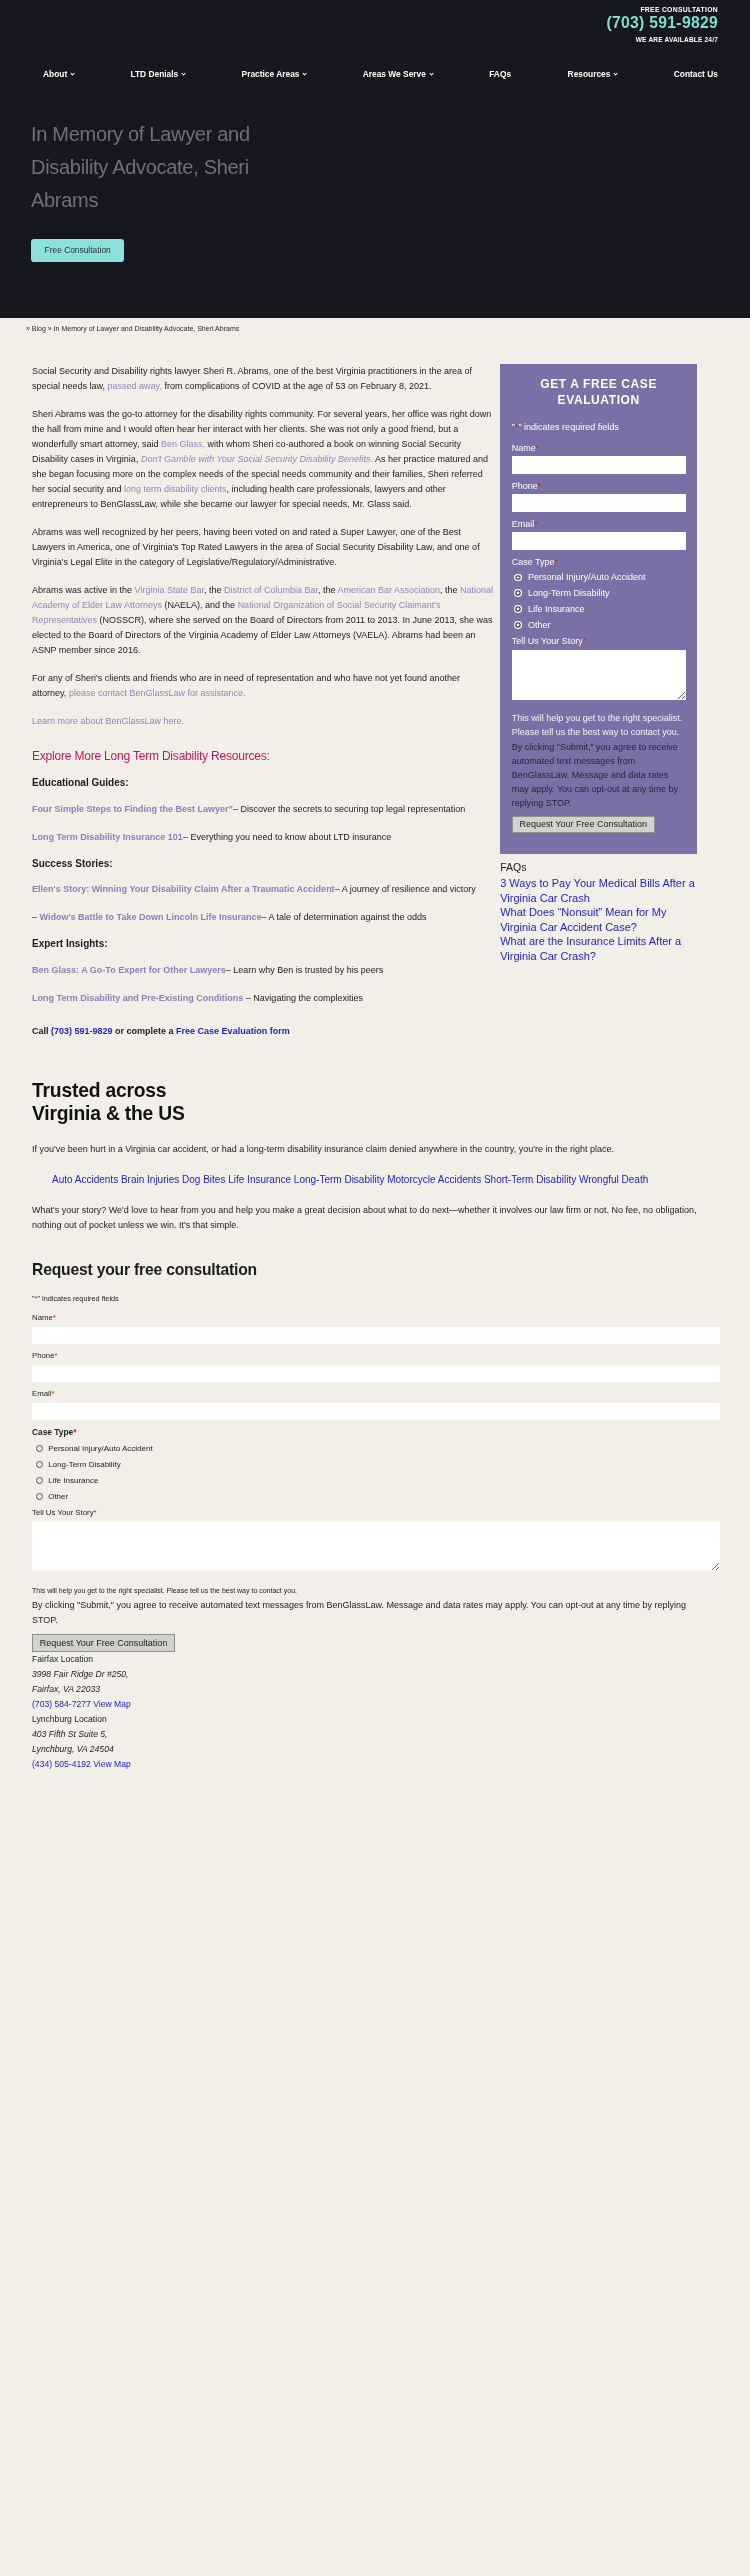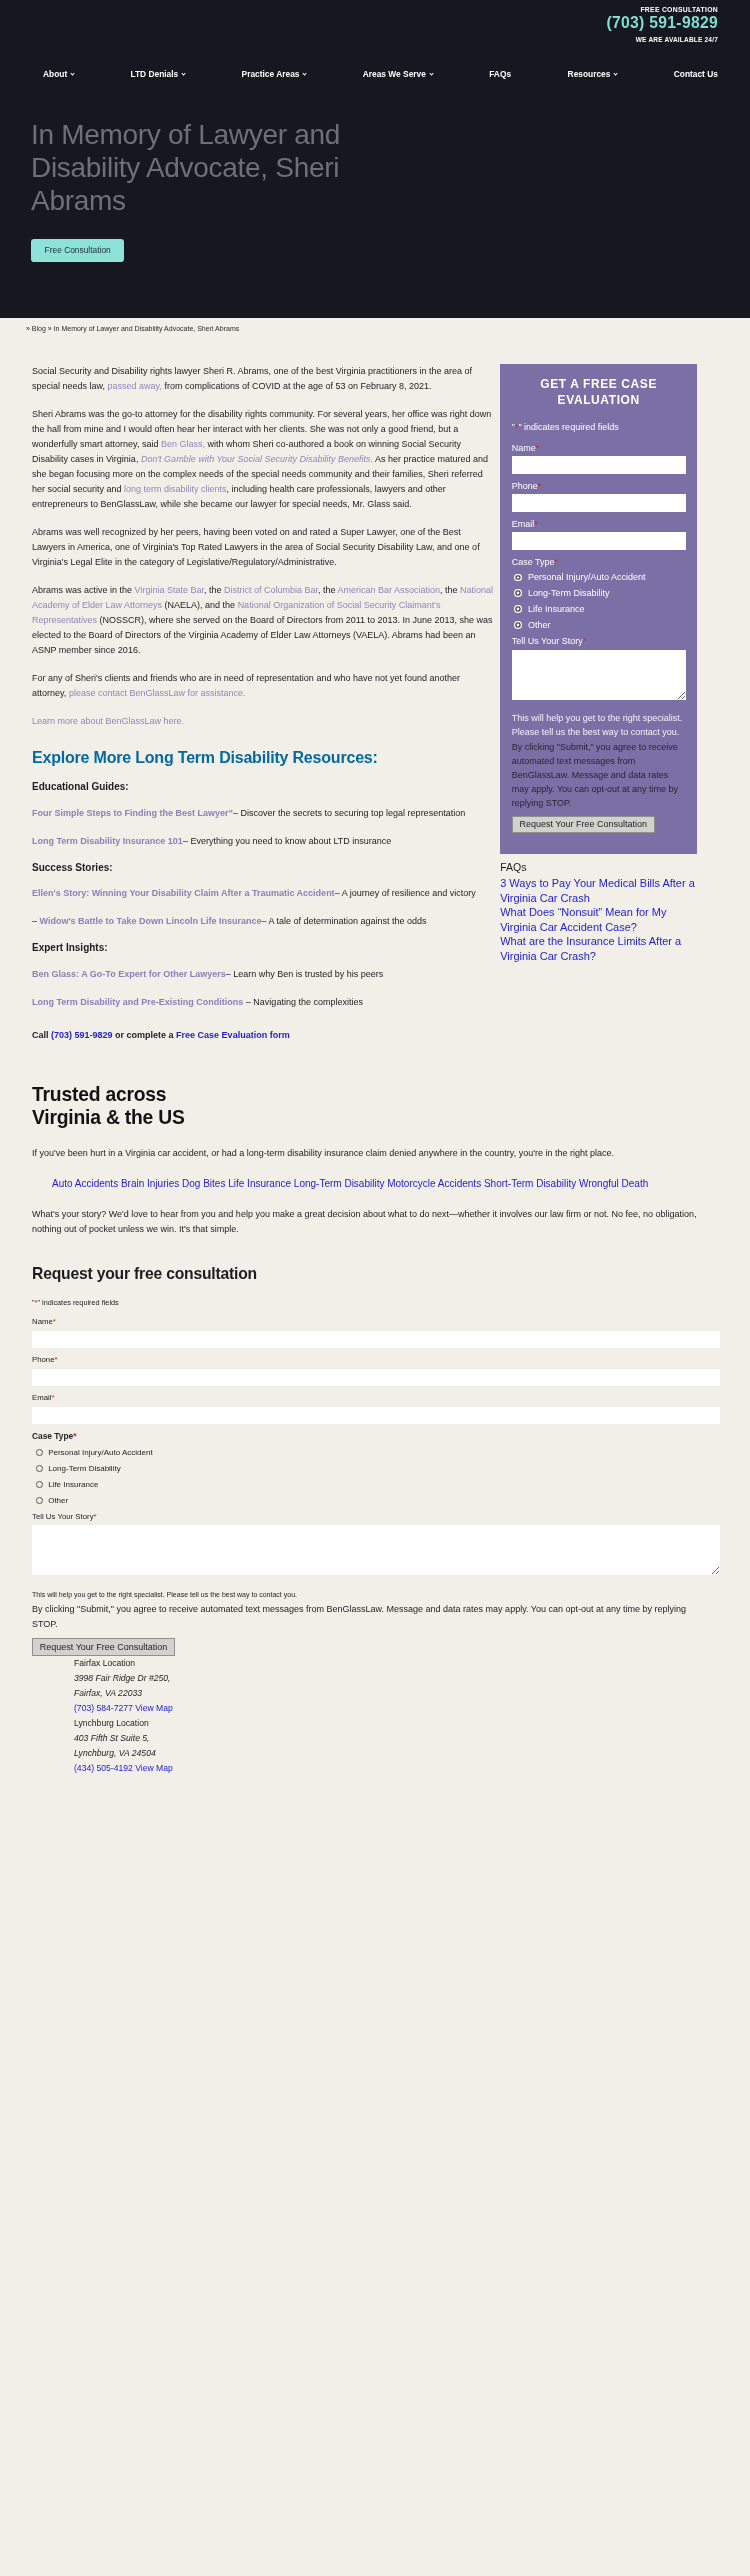--- a/index.html
+++ b/index.html
@@ -10,37 +10,37 @@
   
   .dark { background:#17171f; color:#fff; }
   .top-strip { height:59px; padding:6.3px 32px 0 0; text-align:right; }
   .free-consult-label { font-size:6.8px; font-weight:bold; letter-spacing:0.3px; color:#ffffff; }
   .phone-big { font-size:15.7px; font-weight:bold; color:#7fdfd4; margin-top:1px; letter-spacing:0.3px; }
   .available { font-size:6.5px; font-weight:bold; margin-top:4.2px; color:#ffffff; letter-spacing:0.2px; }
   .navbar { height:30px; display:flex; align-items:center; justify-content:space-between; padding:0 32px 0 43px;font-weight:bold; }
   .nav-link { color:#fff; font-size:8.4px; text-decoration:none; cursor:pointer; white-space:nowrap; }
   .chev { display:inline-block; width:3.1px; height:3.1px; border-right:0.8px solid #fff; border-bottom:0.8px solid #fff; transform:rotate(45deg); margin-left:3.7px; vertical-align:1.6px; }
   .hero { height:229px; padding:29px 0 0 31px; }
-  .hero h1 { font-size:28px; line-height:33px; font-weight:400; color:#6f6f78; letter-spacing:-0.3px; }
+  .hero h1 { font-size:20px; line-height:33px; font-weight:400; color:#6f6f78; letter-spacing:-0.3px; }
   .hero-btn { display:inline-block; margin-top:22px; background:#8ce2d8; color:#243434; font-size:8.4px; padding:6.3px 13.6px; border:none; border-radius:3.1px; cursor:pointer; }
 
   
   .breadcrumb { padding:7.3px 0 6.3px 26px; font-size:7px; color:#2a2a2c; }
 
   
   .main { display:flex; align-items:flex-start; margin-top:25px; padding:0 36px 0 32px; }
   .article { width:464px; }
   .article p { font-size:9px; line-height:15px; margin-bottom:13px; }
   .b { font-weight:normal; }
   a.lk, a.ilk, a.rlk { color:#9086bb; text-decoration:none; cursor:pointer; }
   a.ilk { font-style:italic; }
   a.rlk { font-weight:bold; color:#8b80b8; }
   a.bl { color:#2323cd; text-decoration:none; cursor:pointer; }
   .star { color:#c02b1e; }
-  h2.sec { font-size:16px; font-weight:bold; color:#0369a1; margin:20px 0 14.6px; letter-spacing:-0.2px; }
+  h2.sec { font-size:12px; font-weight:normal; color:#be185d; margin:20px 0 14.6px; letter-spacing:-0.2px; }
   h3.grp { font-size:10px; font-weight:bold; margin:2.1px 0 13.6px; }
   .res-item { font-size:9px; line-height:15px; margin-bottom:14.6px; }
   .call-line { font-size:9px; margin-top:18px;font-weight:bold; }
 
   
   .sidebar { width:197px; margin-left:4.2px; }
   .panel { background:#7b70a6; padding:13.6px 11.5px 21px; color:#fff; }
   .panel h2 { font-size:12px; line-height:15.7px; font-weight:bold; text-align:center; letter-spacing:0.6px; margin-bottom:13.6px; }
   .panel .req { font-size:9px; margin-bottom:10.5px; color:#fff; }
   .panel label { display:block; font-size:9px; margin:6.3px 0 3.7px; color:#fff; }
@@ -68,21 +68,21 @@
   .bform .case-label { font-size:8.4px; font-weight:bold; margin:3.1px 0 7.3px; }
   .bform .radio-row { margin:0 0 6.8px 4.2px; }
   .bform .radio-dot { width:6.8px; height:6.8px; flex:0 0 6.8px; background:#f1efe8; box-shadow:none; border:0.5px solid #55555a; margin-right:5.2px; }
   .bform .radio-label { font-size:8px; }
   .panel .radio-label { font-size:9px; }
   .bform textarea { width:100%; height:50px; border:none; background:#fff; display:block; resize:both; }
   .bform .note1 { font-size:7px; margin-top:15.7px; }
   .bform .note2 { font-size:9px; line-height:15px; margin-top:4.2px; max-width:680px; }
   .bform .gray-btn { margin-top:6.3px; }
   .locations h2 { font-size:15.7px; font-weight:bold; margin:13.6px 0 12.5px; letter-spacing:-0.2px; }
-  .locations p { font-size:8.6px; line-height:15px;margin-left:42px; }
+  .locations p { font-size:8.6px; line-height:15px; }
   .locations .addr { font-style:italic; }
   .locations a { color:#2323cd; text-decoration:none; cursor:pointer; }
 </style>
 </head>
 <body>
 
 <div class="page">
 
   <header class="dark">
     <div class="top-strip">

